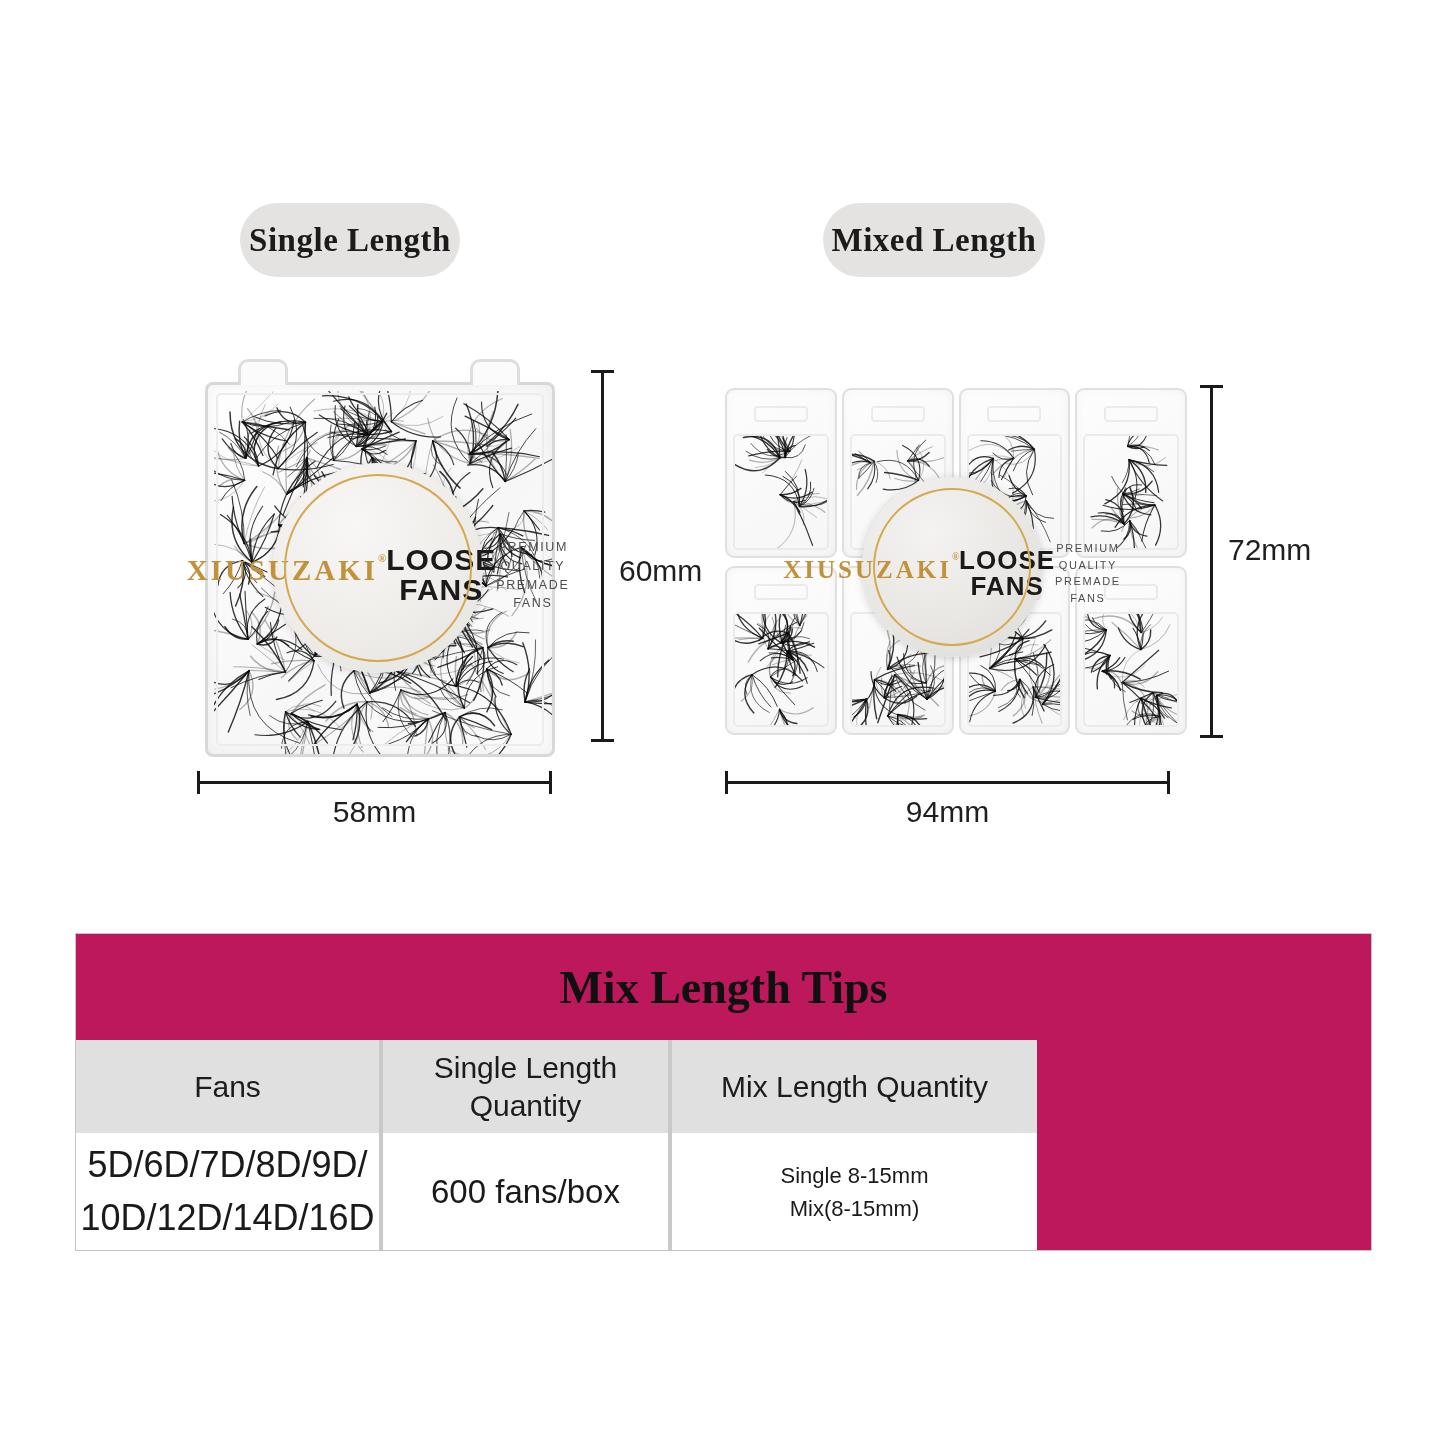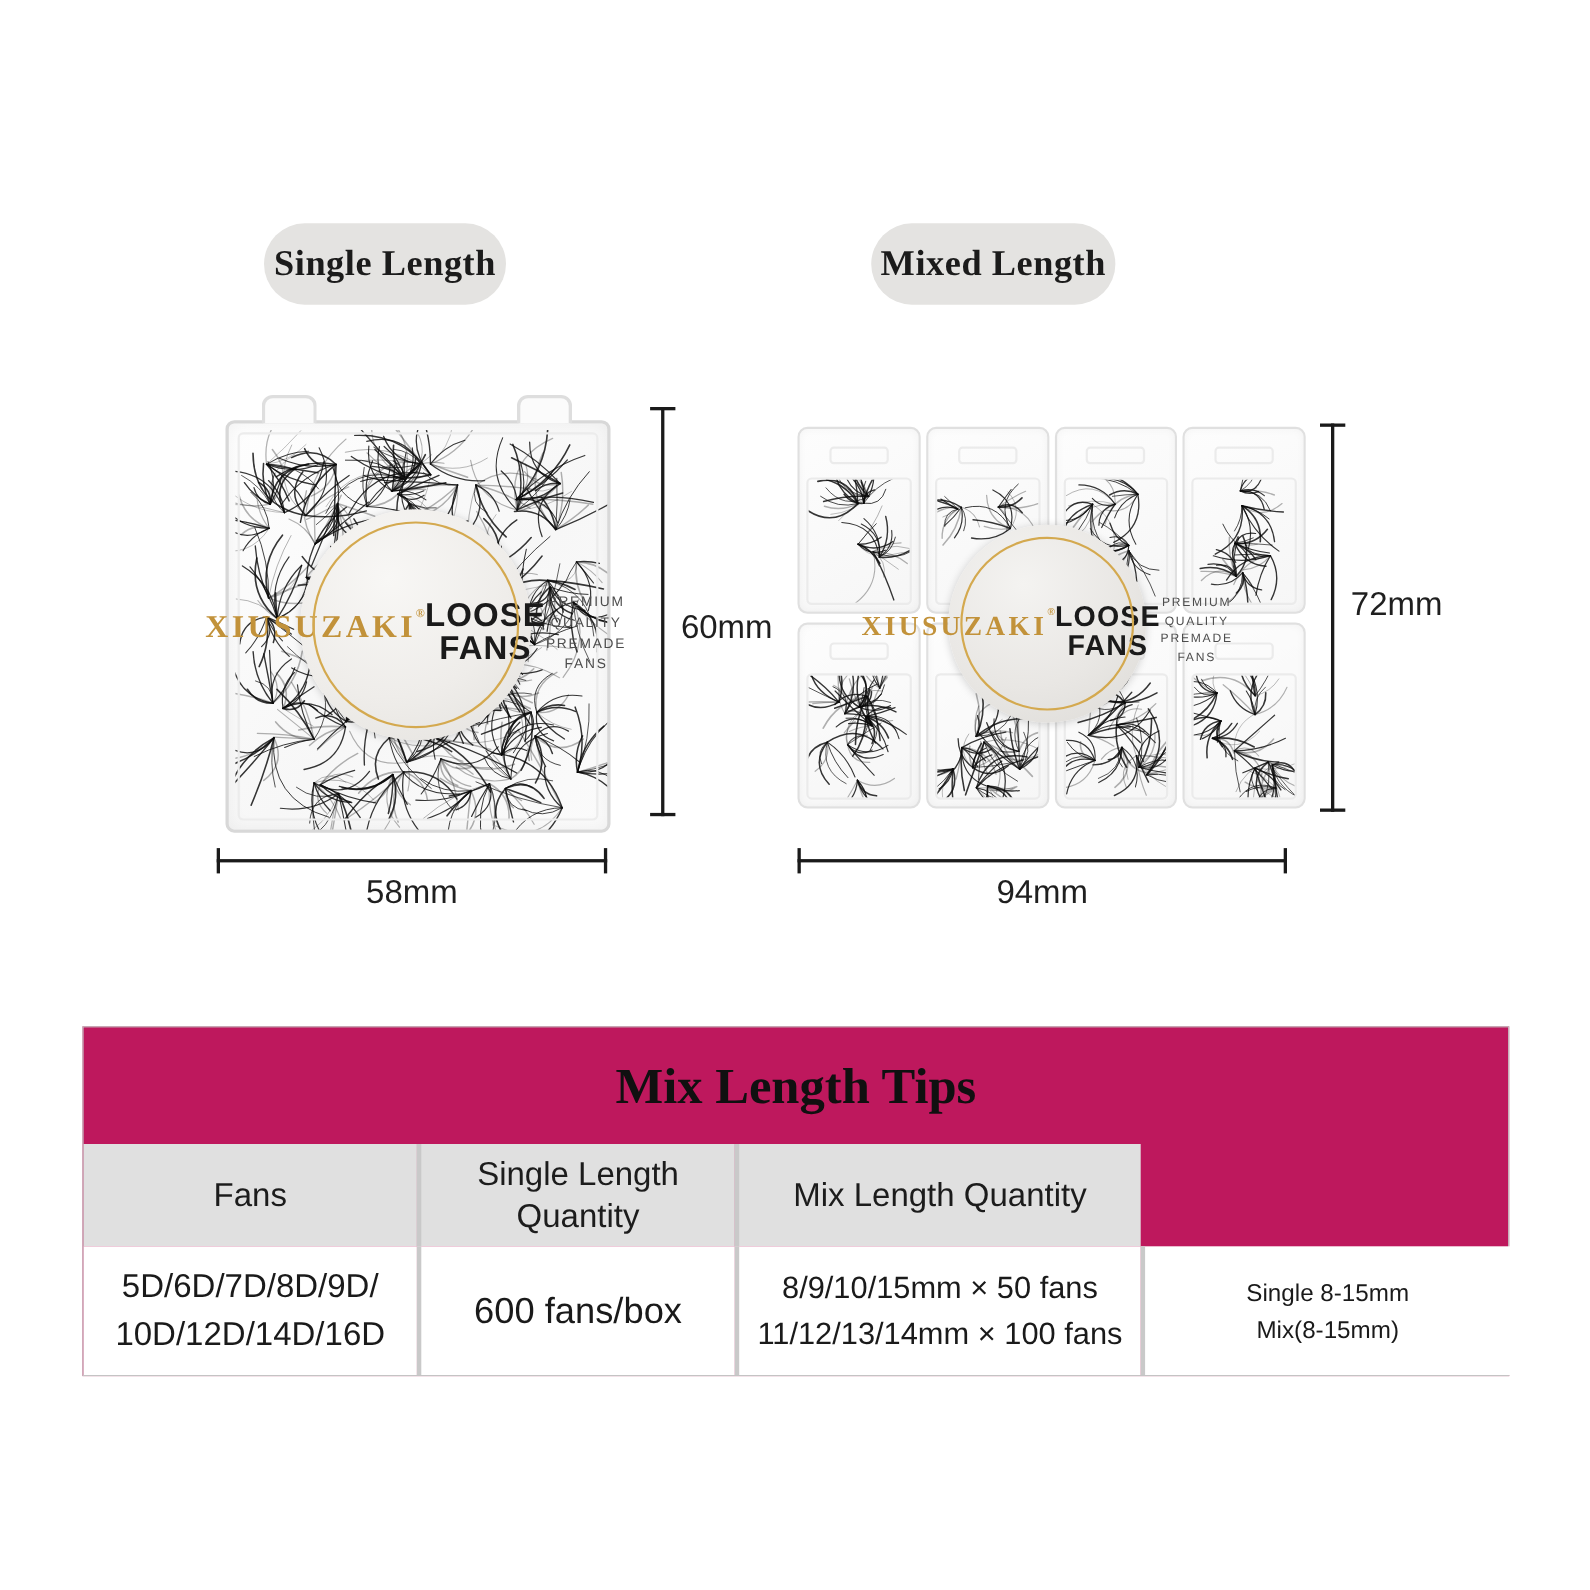--- a/index.html
+++ b/index.html
@@ -6,21 +6,21 @@
   *{box-sizing:border-box;}
   .stage{position:relative;width:1445px;height:1445px;background:#ffffff;overflow:hidden;
          font-family:"Liberation Sans",sans-serif;color:#1c1c1c;text-decoration:underline;}
 
   
   .pill{position:absolute;height:74px;border-radius:40px;background:#e4e3e1;
         display:flex;align-items:center;justify-content:center;
         font-family:"Liberation Serif",serif;font-weight:bold;font-size:33px;color:#1b1b1b;
         letter-spacing:.5px;}
   .pill-single{left:240px;top:203px;width:220px;}
-  .pill-mixed{left:792px;top:203px;width:222px;}
+  .pill-mixed{left:823px;top:203px;width:222px;}
 
   
   .boxL{position:absolute;left:205px;top:382px;width:350px;height:375px;
         border:3px solid #d8d8d8;border-radius:8px;
         background:linear-gradient(135deg,#fefefe 0%,#f7f7f7 55%,#fbfbfb 100%);
         box-shadow:inset 0 0 16px rgba(0,0,0,.05);}
   .boxL .rim{position:absolute;inset:8px;border:2px solid #ececec;border-radius:5px;pointer-events:none;}
   .hinge{position:absolute;top:-26px;width:50px;height:26px;background:#fbfbfb;
          border:3px solid #dedede;border-bottom:none;border-radius:10px 10px 0 0;}
   .hinge.h1{left:30px;} .hinge.h2{left:262px;}
@@ -78,21 +78,21 @@
 
   
   .tips{position:absolute;left:75px;top:933px;width:1297px;border:1px solid #c4c4c4;background:#be185d;}
   .tips .title{height:106px;display:flex;align-items:center;justify-content:center;
         font-family:"Liberation Serif",serif;font-weight:bold;font-size:46px;color:#101010;}
   .trow{display:grid;grid-template-columns:303px 289px 369px 336px;}
   .trow > div{display:flex;flex-direction:column;align-items:center;justify-content:center;text-align:center;}
   .trow > div + div{border-left:4px solid #c9c9c9;}
   .thead > div{background:#e0e0e0;height:93px;font-size:30px;color:#1c1c1c;line-height:1.25;padding:0 34px;}
   .tbody > div{background:#ffffff;height:117px;color:#1a1a1a;}
-  .cell-fans{font-size:30px;line-height:1.45;}
+  .cell-fans{font-size:36px;line-height:1.45;}
   .cell-qty{font-size:33px;}
   .cell-mix{font-size:28px;line-height:1.5;white-space:nowrap;}
   .cell-len{font-size:22px;line-height:1.5;}
 </style>
 </head>
 <body>
 
 <div class="stage">
 
   <div class="pill pill-single">
@@ -1572,24 +1572,20 @@
       <div>Mix Length Quantity</div>
     </div>
     <div class="trow tbody">
       <div class="cell-fans">
         <div>5D/6D/7D/8D/9D/</div>
         <div>10D/12D/14D/16D</div>
       </div>
       <div class="cell-qty">
         <div>600 fans/box</div>
       </div>
-      <div class="cell-mix">
-        <div>8/9/10/15mm × 50 fans</div>
-        <div>11/12/13/14mm × 100 fans</div>
-      </div>
       <div class="cell-len">
         <div>Single 8-15mm</div>
         <div>Mix(8-15mm)</div>
       </div>
     </div>
   </div>
 
 </div>
 
 </body></html>

